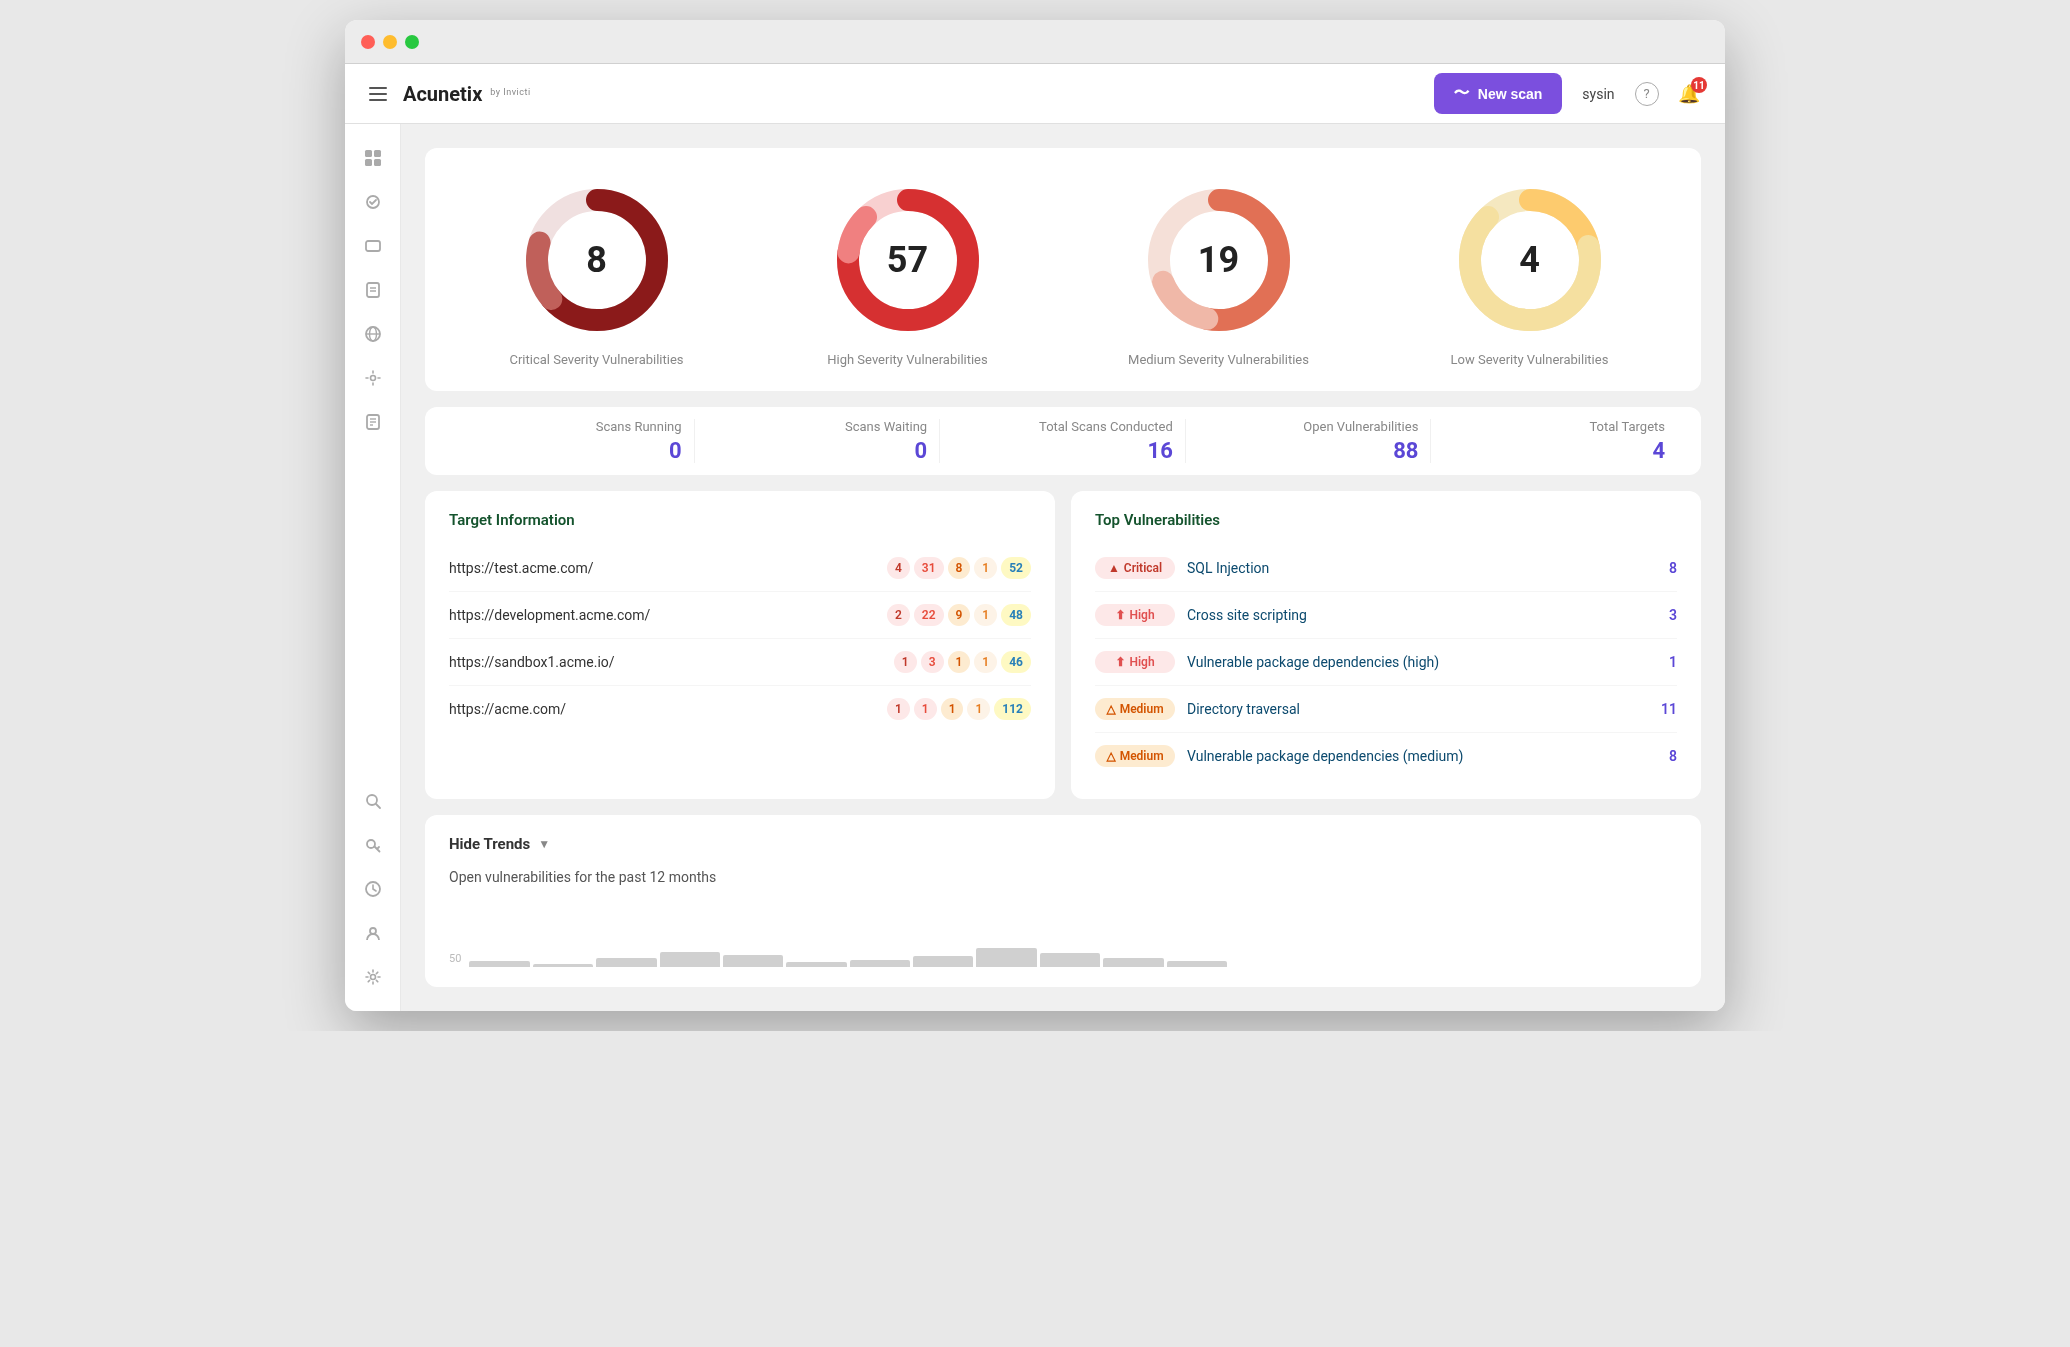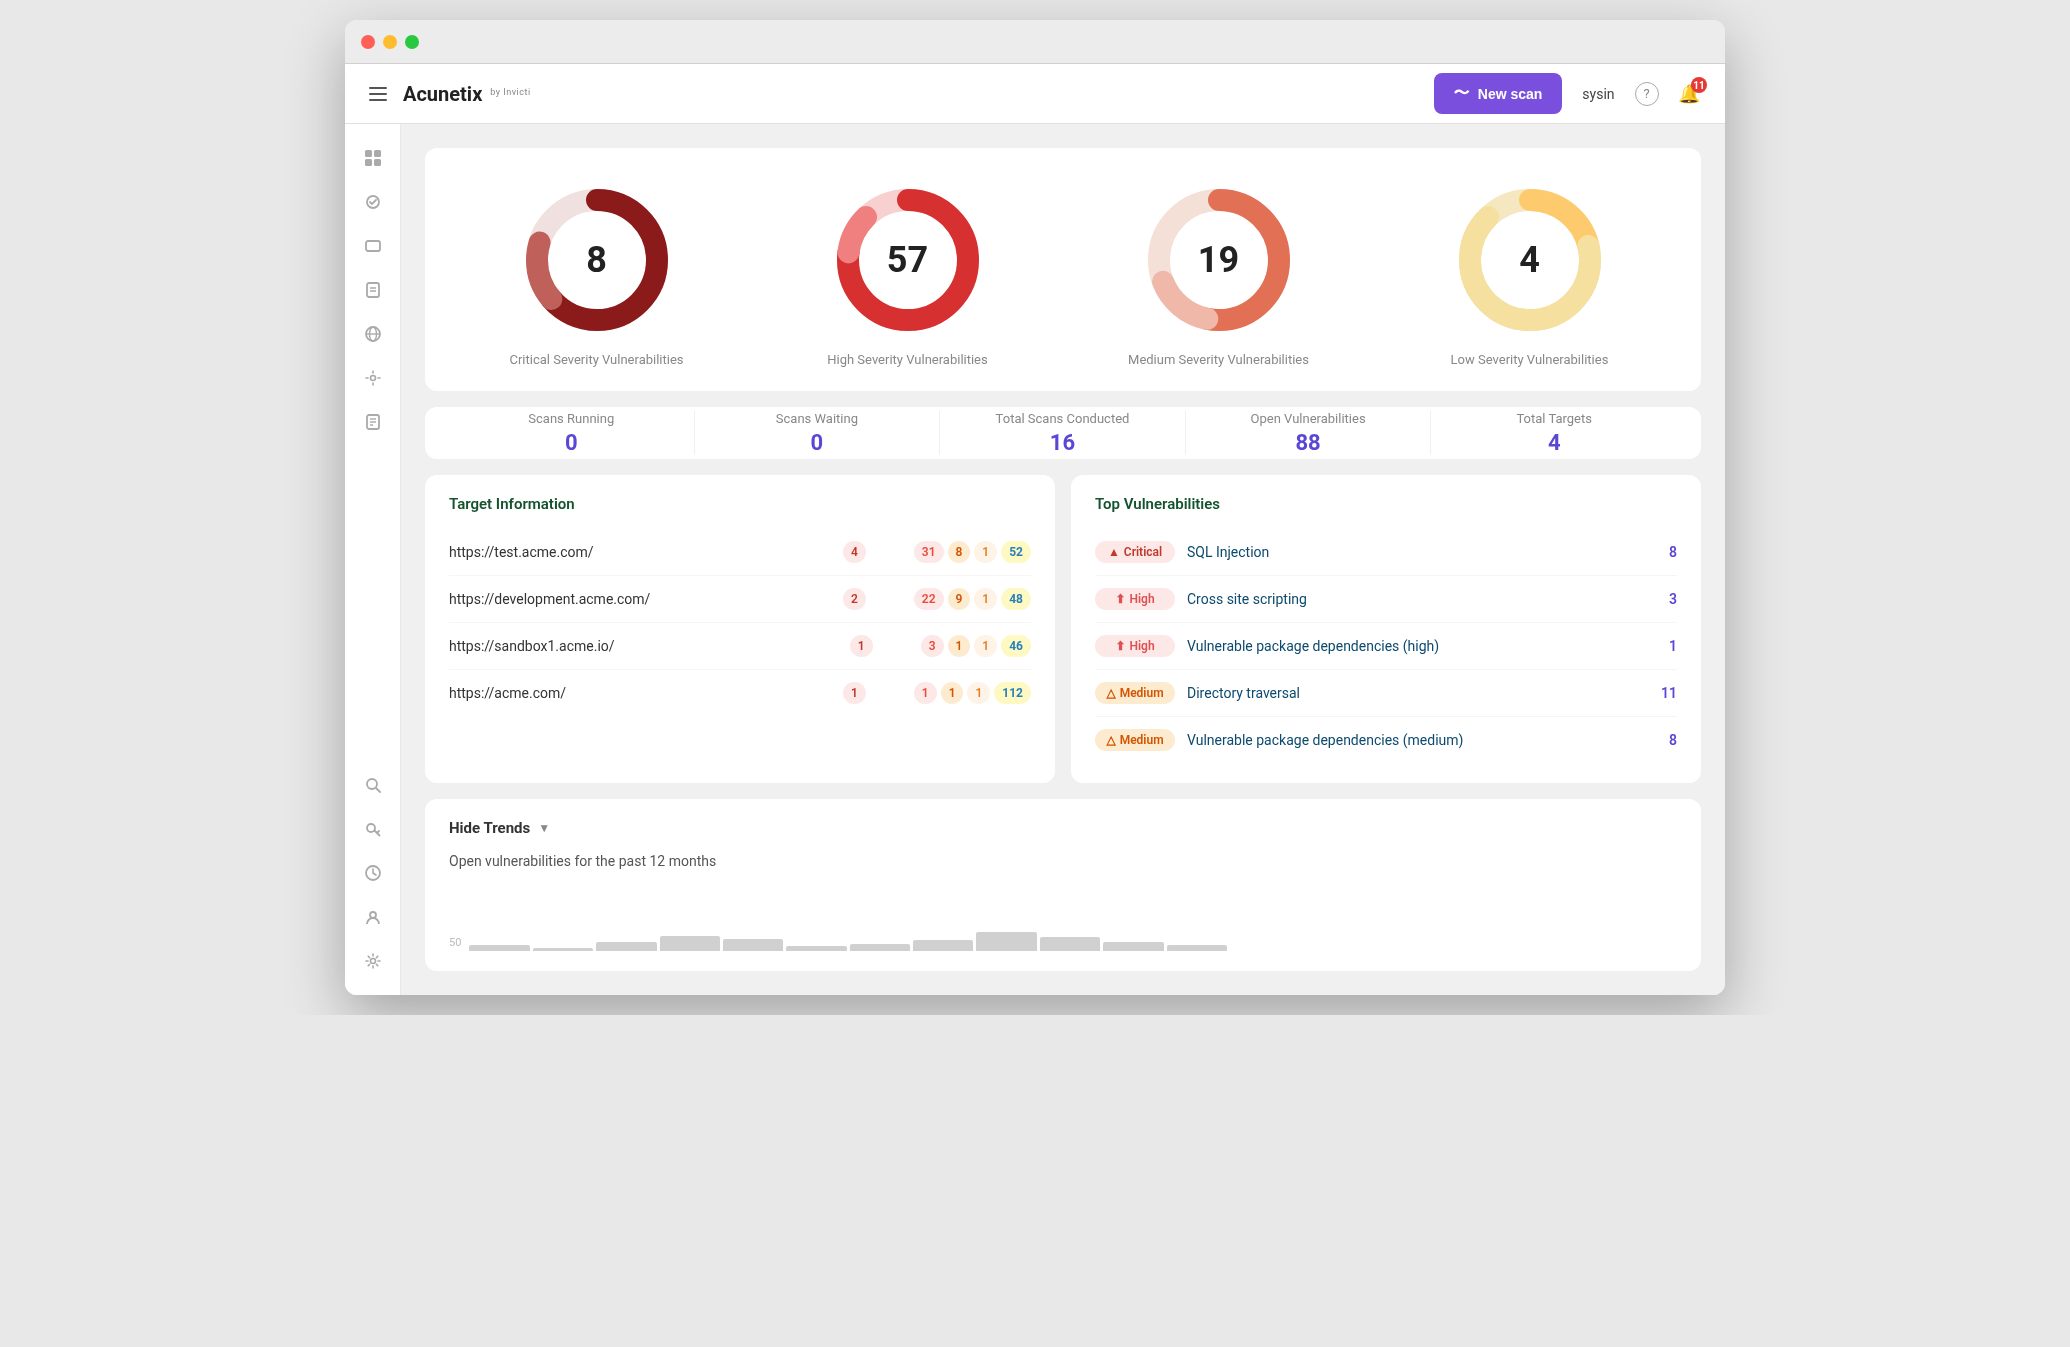--- a/index.html
+++ b/index.html
@@ -37,39 +37,39 @@
     .main-content { flex: 1; padding: 24px; overflow-y: auto; background: #f0f0f0; }
 
     
     .vuln-cards { display: grid; grid-template-columns: repeat(4, 1fr); gap: 16px; background: #fff; border-radius: 12px; padding: 32px 24px 24px; margin-bottom: 16px; }
     .vuln-card { display: flex; flex-direction: column; align-items: center; gap: 12px; }
     .donut-wrapper { position: relative; width: 160px; height: 160px; }
     .donut-label { position: absolute; top: 50%; left: 50%; transform: translate(-50%, -50%); font-size: 36px; font-weight: 700; color: #222; }
     .vuln-card-title { font-size: 13px; color: #888; text-align: center; }
 
     
-    .stats-bar { background: #fff; border-radius: 12px; padding: 4px 24px; margin-bottom: 16px; display: grid; grid-template-columns: repeat(5, 1fr); text-align: center; }
+    .stats-bar { background: #fff; border-radius: 12px; padding: 12px 24px; margin-bottom: 16px; display: grid; grid-template-columns: repeat(5, 1fr); text-align: right; }
     .stat-item { display: flex; flex-direction: column; gap: 4px; border-right: 1px solid #f0f0f0; padding: 0 12px; }
     .stat-item:last-child { border-right: none; }
     .stat-label { font-size: 13px; color: #888; }
     .stat-value { font-size: 22px; font-weight: 700; color: #5b47d6; }
 
     
     .lower-panels { display: grid; grid-template-columns: 1fr 1fr; gap: 16px; margin-bottom: 16px; }
     .panel { background: #fff; border-radius: 12px; padding: 20px 24px; }
     .panel-title { font-size: 15px; font-weight: 600; color: #14532d; margin-bottom: 16px; }
 
     
     .target-row { display: flex; align-items: center; justify-content: space-between; padding: 12px 0; border-bottom: 1px solid #f5f5f5; }
     .target-row:last-child { border-bottom: none; }
     .target-url { font-size: 14px; color: #333; }
     .target-badges { display: flex; gap: 4px; align-items: center; }
     .badge { padding: 4px 8px; border-radius: 12px; font-size: 12px; font-weight: 600; }
     .badge-critical { background: #fde8e8; color: #c0392b; }
-    .badge-high { background: #fde8e8; color: #e74c3c; margin-left: 44px; }
+    .badge-high { background: #fde8e8; color: #e74c3c; }
     .badge-medium { background: #fdebd0; color: #d35400; }
     .badge-low { background: #fdf3e7; color: #e67e22; }
     .badge-total { background: #fef9c3; color: #2980b9; font-weight: 700; }
 
     
     .vuln-row { display: flex; align-items: center; padding: 12px 0; border-bottom: 1px solid #f5f5f5; gap: 12px; }
     .vuln-row:last-child { border-bottom: none; }
     .severity-tag { padding: 4px 10px; border-radius: 14px; font-size: 12px; font-weight: 600; display: flex; align-items: center; gap: 4px; min-width: 80px; justify-content: center; }
     .severity-critical { background: #fde8e8; color: #c0392b; }
     .severity-high { background: #fde8e8; color: #e05050; }

